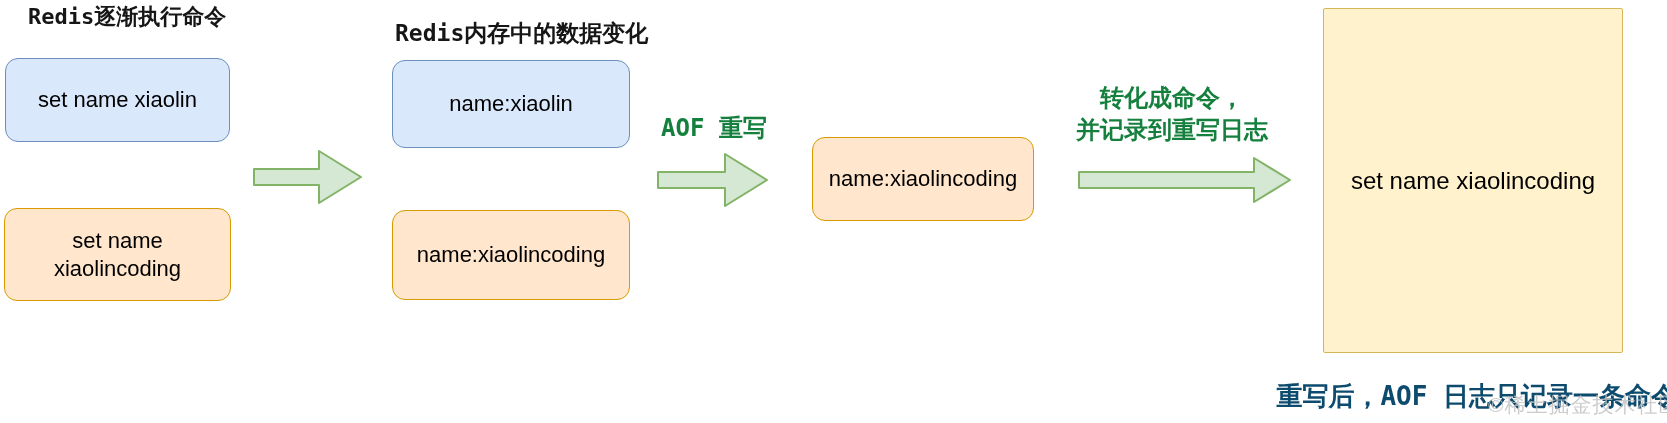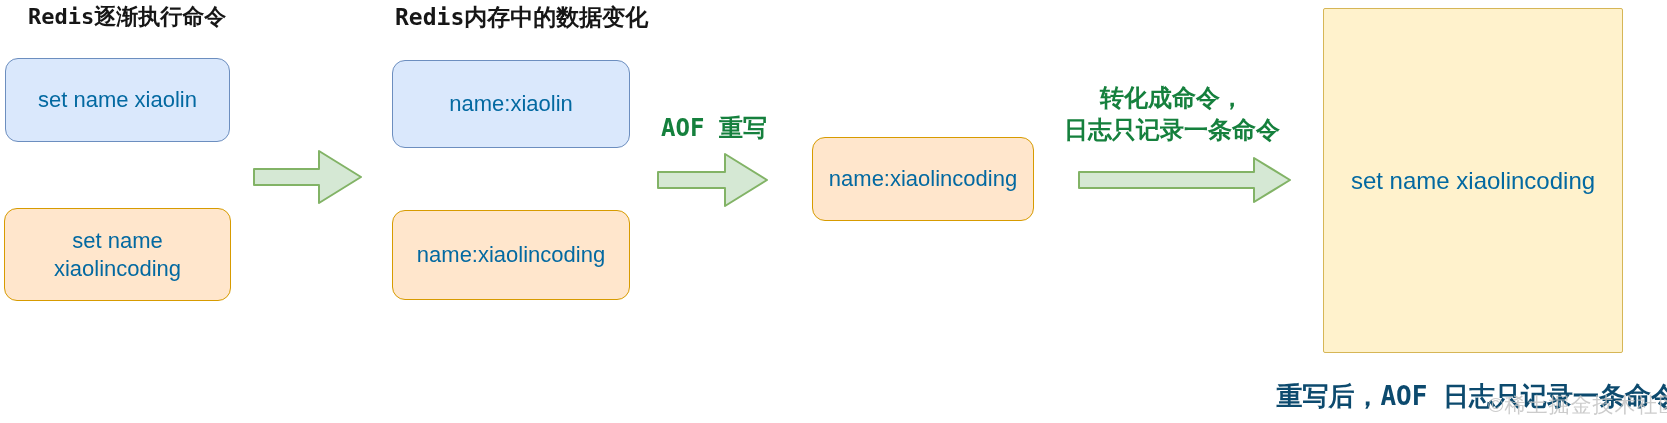--- a/index.html
+++ b/index.html
@@ -8,21 +8,21 @@
     font-family:"Liberation Sans", sans-serif; overflow:hidden; color:#000;padding-left:16px;
   }
   .heading {
     position:absolute; white-space:nowrap;
     font-family:"DejaVu Sans Mono", monospace;
     font-size:22px; font-weight:600; color:#161616;
   }
   .node {
     position:absolute; box-sizing:border-box;
     display:flex; align-items:center; justify-content:center; text-align:center;
-    border-radius:13px; font-size:22px; line-height:1.25; color:#0369a1;
+    border-radius:13px; font-size:22px; line-height:1.25; color:#000000;
     padding:6px 14px;
   }
   .node.blue   { background:#dae8fc; border:1.5px solid #6c8ebf; }
   .node.orange { background:#ffe6cc; border:1.5px solid #d79b00; }
   .node.yellow { background:#fff2cc; border:1.5px solid #d6b656; border-radius:2px; font-size:24px; }
   .arrow { position:absolute; }
   .flow-label {
     position:absolute; text-align:center; white-space:nowrap;
     font-family:"DejaVu Sans Mono", monospace;
     font-size:24px; font-weight:600; color:#15803d;
@@ -52,21 +52,21 @@
 
   <div class="node orange" style="left:4px; top:208px; width:227px; height:93px;">
     <span>set name xiaolincoding</span>
   </div>
 
   <svg class="arrow" style="left:253px; top:150px;" width="110" height="54" viewBox="0 0 110 54">
     <polygon points="1,19 66,19 66,1 108,27 66,53 66,35 1,35" stroke-width="2" stroke-linejoin="round" fill="#d5e8d4" stroke="#82b366"></polygon>
   </svg>
   <svg style="position:absolute; left:-9999px;" width="0" height="0"></svg>
 
-  <div class="heading" style="left:395px; top:2px; font-size:23px;">Redis内存中的数据变化</div>
+  <div class="heading" style="left:395px; top:18px; font-size:23px;">Redis内存中的数据变化</div>
 
   <div class="node blue" style="left:392px; top:60px; width:238px; height:88px;">
     <span>name:xiaolin</span>
   </div>
 
   <div class="node orange" style="left:392px; top:210px; width:238px; height:90px;">
     <span>name:xiaolincoding</span>
   </div>
 
   <div class="flow-label" style="left:648px; top:112px; width:132px;">AOF 重写</div>
@@ -75,21 +75,21 @@
     <polygon points="1,19 68,19 68,1 110,27 68,53 68,35 1,35" stroke-width="2" stroke-linejoin="round" fill="#d5e8d4" stroke="#82b366"></polygon>
   </svg>
 
 
   <div class="node orange" style="left:812px; top:137px; width:222px; height:84px;">
     <span>name:xiaolincoding</span>
   </div>
 
   <div class="flow-label two-line" style="left:1064px; top:82px; width:216px; font-size:24px;">
     <div>转化成命令，</div>
-    <div>日志只记录一条命令</div>
+    <div>并记录到重写日志</div>
   </div>
 
   <svg class="arrow" style="left:1078px; top:157px;" width="214" height="46" viewBox="0 0 214 46">
     <polygon points="1,15 176,15 176,1 212,23 176,45 176,31 1,31" stroke-width="2" stroke-linejoin="round" fill="#d5e8d4" stroke="#82b366"></polygon>
   </svg>
 
   <div class="node yellow" style="left:1323px; top:8px; width:300px; height:345px;">
     <span>set name xiaolincoding</span>
   </div>
 

